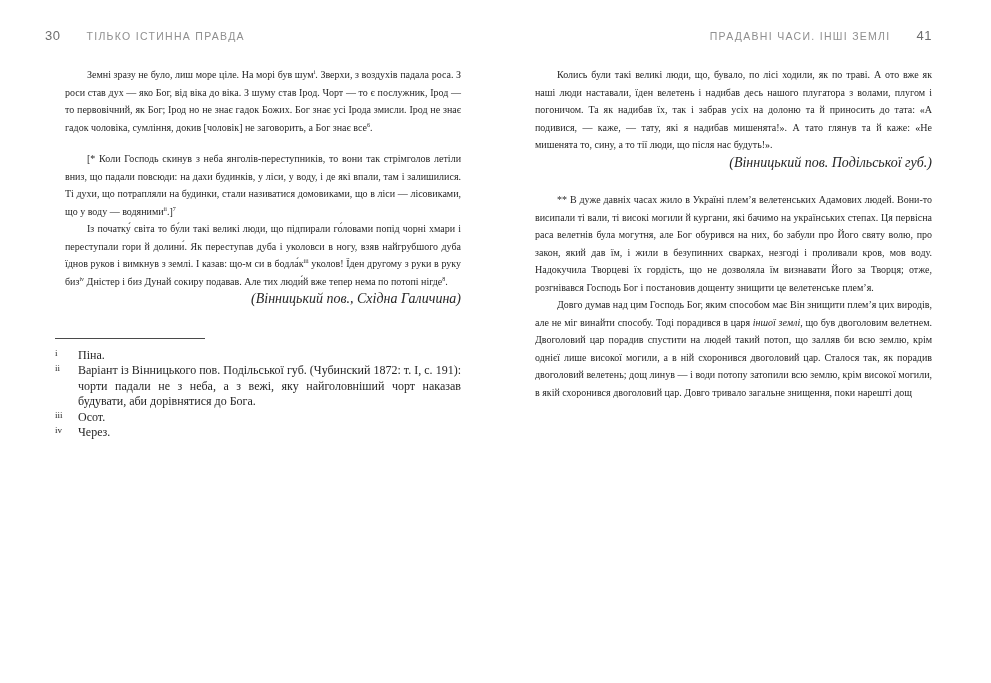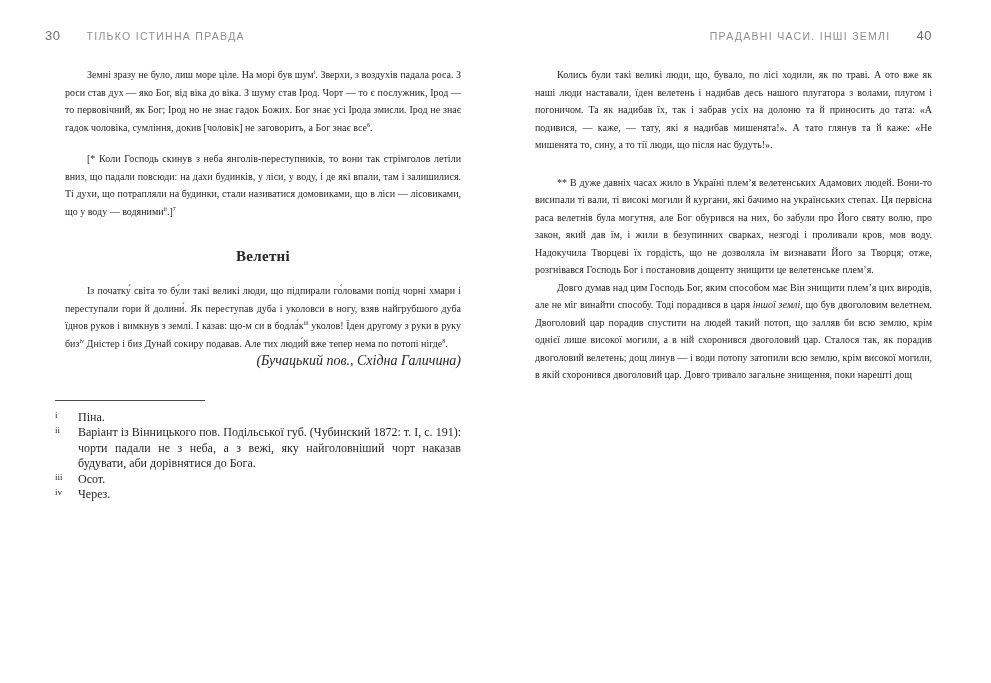--- a/index.html
+++ b/index.html
@@ -79,24 +79,23 @@
     <header class="running-head head-left">
       <span class="pagenum">30</span>
       <span class="runtitle">ТІЛЬКО ІСТИННА ПРАВДА</span>
     </header>
 
     <div class="textblock">
       <p class="para">Земні зразу не було, лиш море ціле. На морі був шум<sup>i</sup>. Зверхи, з воздухів падала роса. З роси став дух — яко Бог, від віка до віка. З шуму став Ірод. Чорт — то є послужник, Ірод — то первовічний, як Бог; Ірод но не знає гадок Божих. Бог знає усі Ірода змисли. Ірод не знає гадок чоловіка, сумління, докив [чоловік] не заговорить, а Бог знає все<sup>6</sup>.</p>
 
       <p class="para gap-before">[* Коли Господь скинув з неба янголів-переступників, то вони так стрімголов летіли вниз, що падали повсюди: на дахи будинків, у ліси, у воду, і де які впали, там і залишилися. Ті духи, що потрапляли на будинки, стали називатися домовиками, що в ліси — лісовиками, що у воду — водяними<sup>ii</sup>.]<sup>7</sup></p>
 
-      <h2 class="section-heading">Велетні</h2>
 
       <p class="para">Із початку́ світа то бу́ли такі великі люди, що підпирали го́ловами попід чорні хмари і переступали гори й долини́. Як переступав дуба і уколовси в ногу, взяв найгрубшого дуба їднов руков і вимкнув з землі. І казав: що-м си в бодла́к<sup>iii</sup> уколов! Їден другому з руки в руку биз<sup>iv</sup> Дністер і биз Дунай сокиру подавав. Але тих люди́й вже тепер нема по потопі нігде<sup>8</sup>.</p>
-      <p class="attribution">(Бучацький пов., Східна Галичина)</p>
+      <p class="attribution">(Вінницький пов., Східна Галичина)</p>
     </div>
 
     <div class="footnotes">
       <div class="fn-rule"></div>
       <div class="footnote">
         <span class="fn-label">i</span>
         <p class="fn-text">Піна.</p>
       </div>
       <div class="footnote">
         <span class="fn-label">ii</span>
@@ -109,24 +108,25 @@
       <div class="footnote">
         <span class="fn-label">iv</span>
         <p class="fn-text">Через.</p>
       </div>
     </div>
   </section>
 
   <section class="page right">
     <header class="running-head head-right">
       <span class="runtitle">ПРАДАВНІ ЧАСИ. ІНШІ ЗЕМЛІ</span>
-      <span class="pagenum">40</span>
+      <span class="pagenum">41</span>
     </header>
 
     <div class="textblock">
       <p class="para">Колись були такі великі люди, що, бувало, по лісі ходили, як по траві. А ото вже як наші люди наставали, їден велетень і надибав десь нашого плугатора з волами, плугом і погоничом. Та як надибав їх, так і забрав усіх на долоню та й приносить до тата: «А подивися, — каже, — тату, які я надибав мишенята!». А тато глянув та й каже: «Не мишенята то, сину, а то тії люди, що після нас будуть!».</p>
+      <p class="attribution">(Вінницький пов. Подільської губ.)</p>
 
       <p class="para big-gap-before">** В дуже давніх часах жило в Україні племʼя велетенських Адамових людей. Вони-то висипали ті вали, ті високі могили й кургани, які бачимо на українських степах. Ця первісна раса велетнів була могутня, але Бог обурився на них, бо забули про Його святу волю, про закон, який дав їм, і жили в безупинних сварках, незгоді і проливали кров, мов воду. Надокучила Творцеві їх гордість, що не дозволяла їм визнавати Його за Творця; отже, розгнівався Господь Бог і постановив дощенту знищити це велетенське племʼя.</p>
       <p class="para">Довго думав над цим Господь Бог, яким способом має Він знищити племʼя цих виродів, але не міг винайти способу. Тоді порадився в царя <span style="font-style: italic;">іншої землі</span>, що був двоголовим велетнем. Двоголовий цар порадив спустити на людей такий потоп, що залляв би всю землю, крім однієї лише високої могили, а в ній схоронився двоголовий цар. Сталося так, як порадив двоголовий велетень; дощ линув — і води потопу затопили всю землю, крім високої могили, в якій схоронився двоголовий цар. Довго тривало загальне знищення, поки нарешті дощ</p>
     </div>
   </section>
 
 </div>
 
 </body></html>

